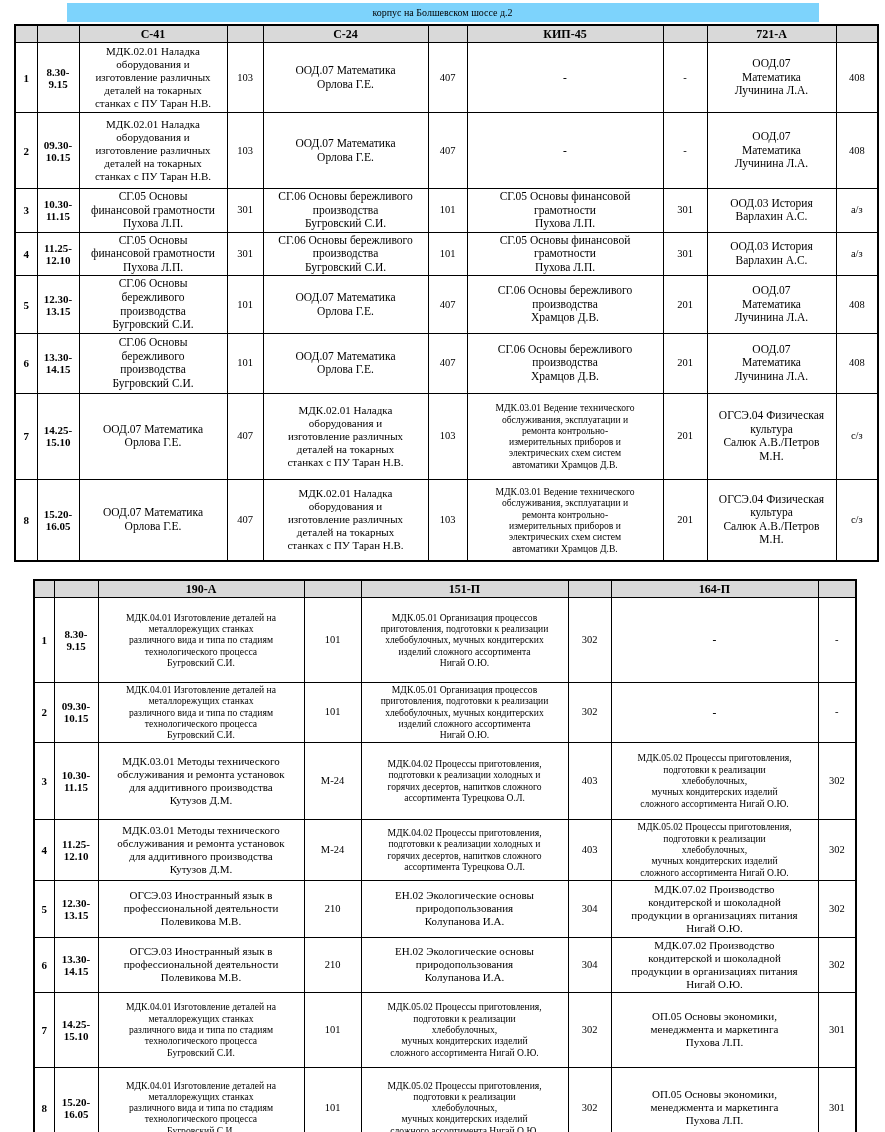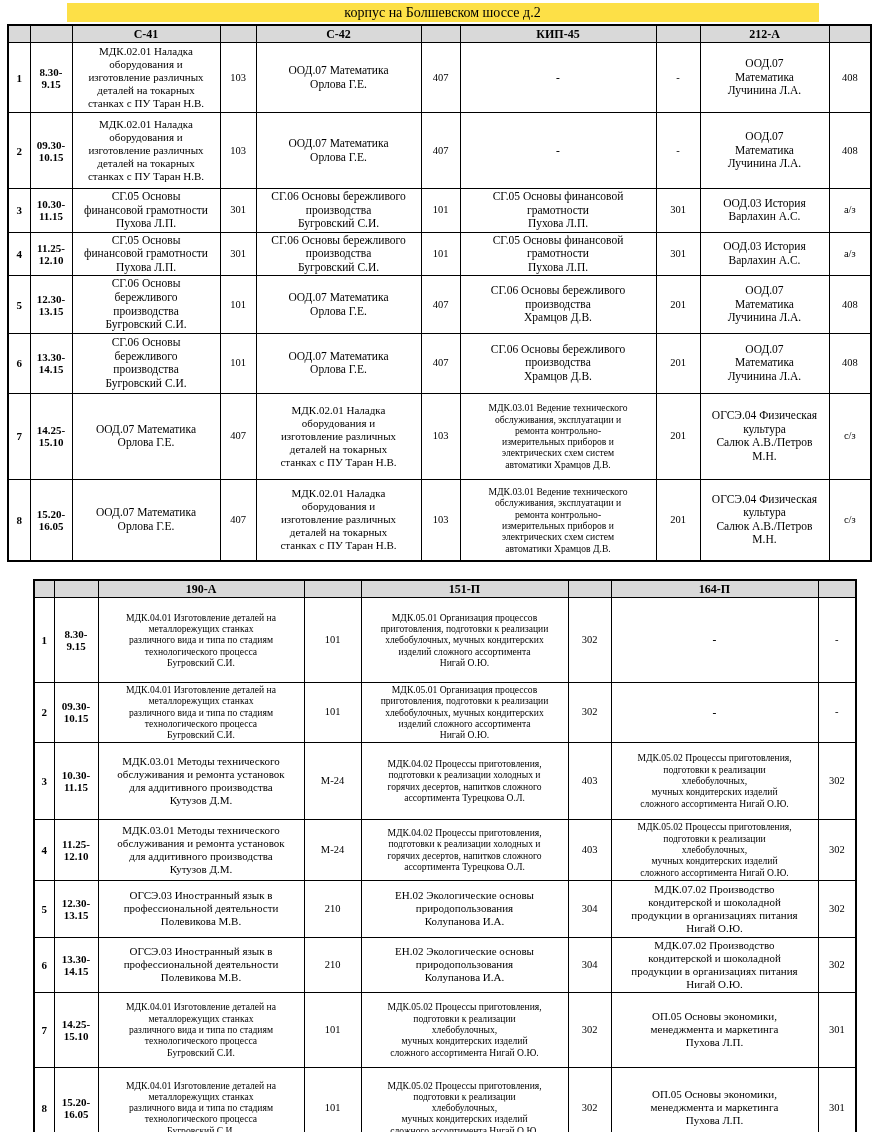--- a/index.html
+++ b/index.html
@@ -8,28 +8,28 @@
     font-family:"Liberation Serif","DejaVu Serif",serif;
     color:#000;
     -webkit-font-smoothing:antialiased;
   }
   .page{padding-top:1px;}
   .doc-title{
     text-align:center;font-weight:bold;font-size:15px;line-height:16px;
     letter-spacing:.2px;
   }
   .subtitle-band{
-    width:752px;margin:2px auto 2px auto;background:#fde047;
-    text-align:center;font-size:14px;line-height:19px;height:19px;
+    width:752px;margin:2px auto 2px auto;background:#7dd3fc;
+    text-align:center;font-size:10px;line-height:19px;height:19px;
   }
   table.sched{
     border-collapse:collapse;table-layout:fixed;
     border:2px solid #000;
   }
-  #table1{margin-left:7px;}
+  #table1{margin-left:14px;}
   #table2{margin-left:33px;margin-top:17px;}
   table.sched th, table.sched td{
     border:1px solid #000;
     padding:1px 2px;
     text-align:center;vertical-align:middle;
     overflow:hidden;
   }
   table.sched th{
     background:#d9d9d9;font-weight:bold;font-size:12px;line-height:14px;
     height:14px;
@@ -60,25 +60,25 @@
         <col style="width: 44px;">
         <col style="width: 129px;">
         <col style="width: 42px;">
       </colgroup>
       <thead>
         <tr style="height: 16px;">
           <th></th>
           <th></th>
           <th>С-41</th>
           <th></th>
-          <th>С-42</th>
+          <th>С-24</th>
           <th></th>
           <th>КИП-45</th>
           <th></th>
-          <th>212-А</th>
+          <th>721-А</th>
           <th></th>
         </tr>
       </thead>
       <tbody>
         <tr style="height: 70px;">
           <td class="num">1</td>
           <td class="time">8.30-9.15</td>
           <td class="subject fs-s">МДК.02.01 Наладка
 оборудования и
 изготовление различных

